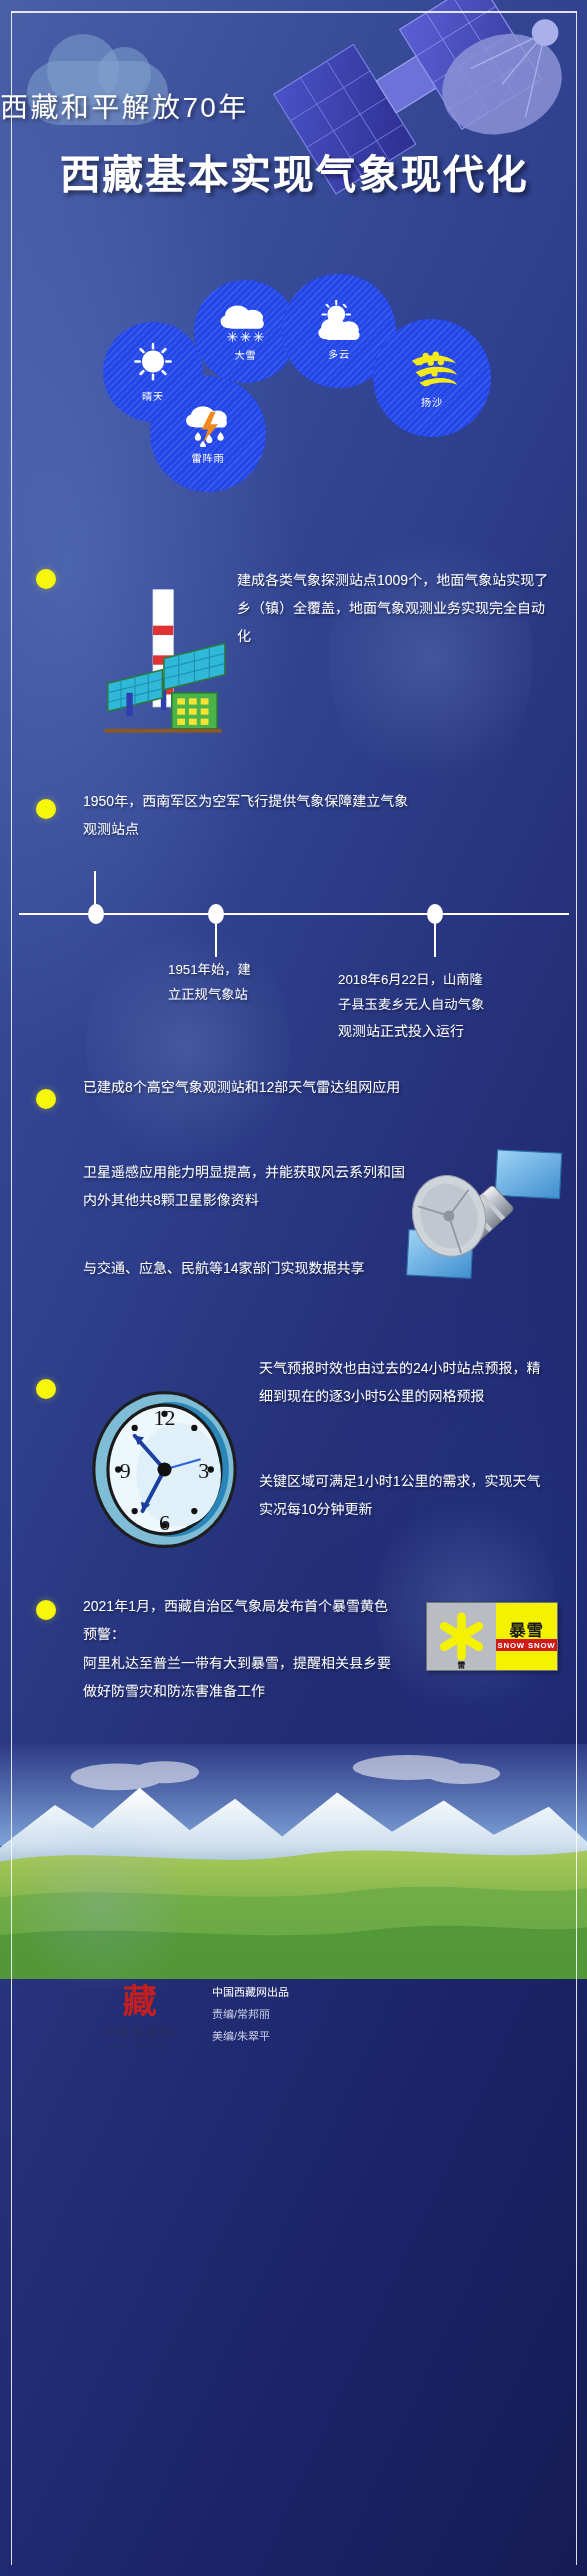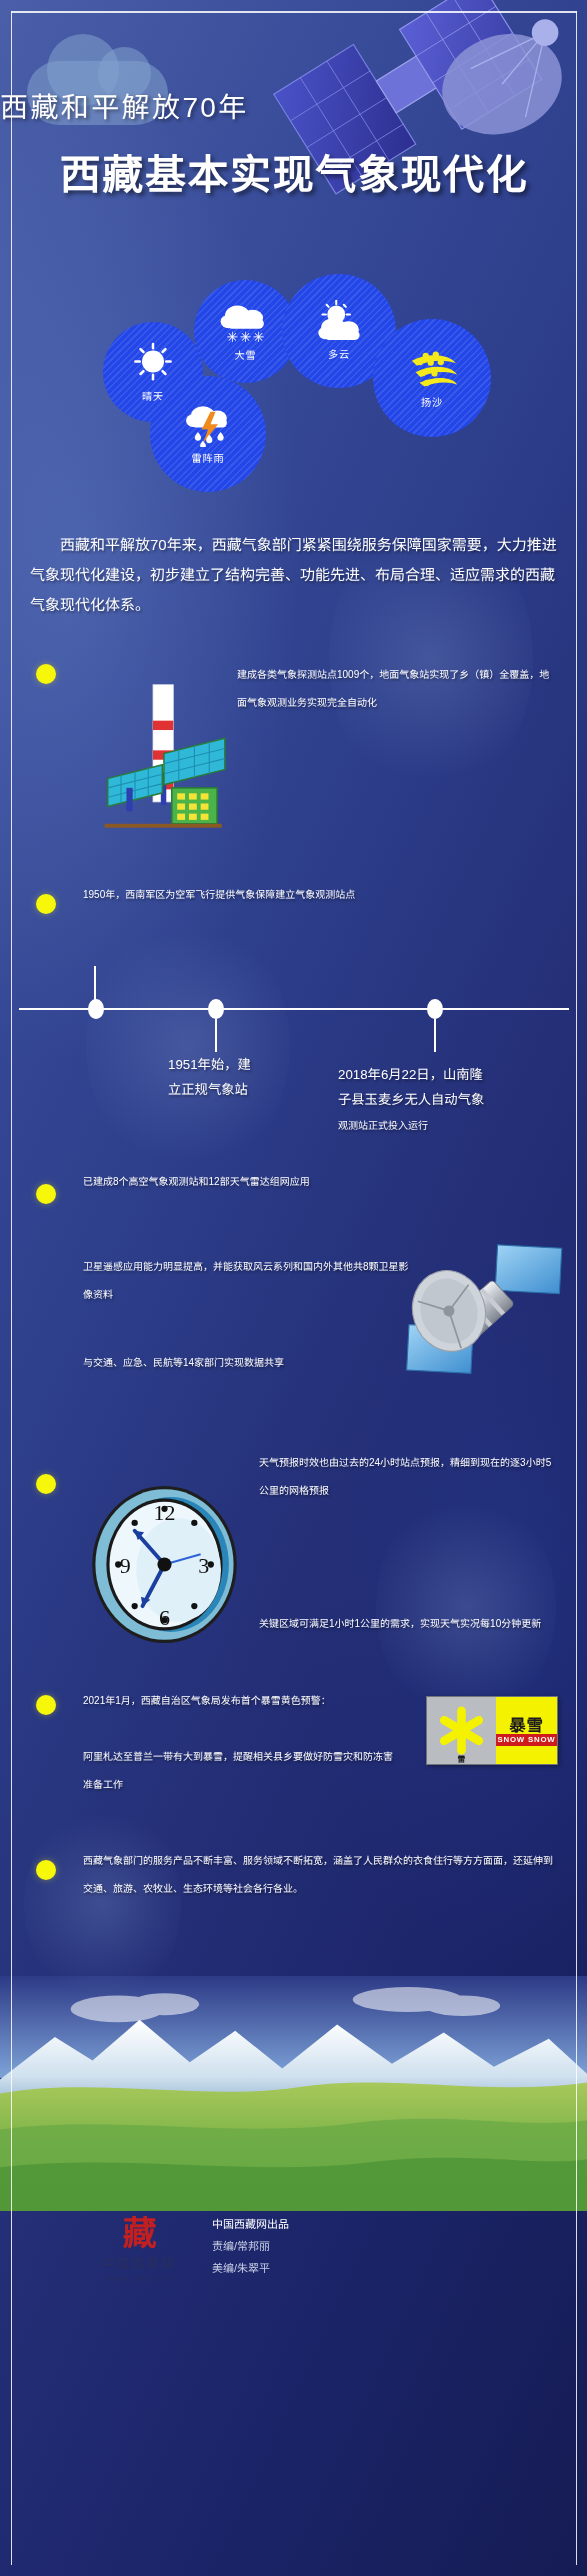--- a/index.html
+++ b/index.html
@@ -101,21 +101,21 @@
 
   .block { position: relative; z-index: 12; }
   .bullet {
     position: absolute;
     width: 20.4px; height: 20.4px; border-radius: 50%;
     background: #f7f70a;
     box-shadow: 0 0 7.8px rgba(247,247,10,0.35);
   }
   .btext {
     color: #ffffff;
-    font-size: 10px;
+    font-size: 14px;
     line-height: 28px;
     text-shadow: 1.6px 1.6px 2.4px rgba(0,0,0,0.4);
   }
 
   
   .blob {
     position: absolute; border-radius: 50%;
     background: radial-gradient(circle, rgba(150,175,225,0.22), rgba(150,175,225,0) 70%);
     z-index: 1; pointer-events: none;
   }
@@ -337,21 +337,20 @@
           <path d="M52 50 c4 5 5 7 5 9 a5 5 0 0 1 -10 0 c0-2 1-4 5-9z"></path>
           <path d="M70 46 c4 5 5 7 5 9 a5 5 0 0 1 -10 0 c0-2 1-4 5-9z"></path>
           <path d="M42 60 c3.5 4.5 4.5 6 4.5 8 a4.5 4.5 0 0 1 -9 0 c0-2 1-3.5 4.5-8z"></path>
         </g>
       </svg>
       <div class="wx-label">雷阵雨</div>
     </div>
   </div>
 
   <div class="blob" style="left:329px; top:517px; width:204px; height:282px;"></div>
-  <p class="intro">西藏和平解放70年来，西藏气象部门紧紧围绕服务保障国家需要，大力推进气象现代化建设，初步建立了结构完善、功能先进、布局合理、适应需求的西藏气象现代化体系。</p>
 
   <div class="block" style="height:235px; margin-top:22px;">
     <div class="bullet" style="left:36px; top:22px;"></div>
 
     <svg style="position:absolute; left:103px; top:36px; width:125px; height:165px;" viewBox="0 0 160 210">
       <rect x="64" y="8" width="26" height="150" fill="#ffffff" stroke="#d9dde8" stroke-width="1"></rect>
       <rect x="64" y="54" width="26" height="12" fill="#e03232"></rect>
       <rect x="64" y="92" width="26" height="12" fill="#e03232"></rect>
       <rect x="64" y="130" width="26" height="12" fill="#e03232"></rect>
       <rect x="74" y="120" width="7" height="42" fill="#2d3fae"></rect>
@@ -491,21 +490,21 @@
         <line x1="100" y1="105" x2="62" y2="62"></line>
         <line x1="100" y1="105" x2="72" y2="158"></line>
       </g>
       <line x1="100" y1="105" x2="146" y2="92" stroke="#2b62d8" stroke-width="2.6"></line>
       <polygon points="62,62 74,64 66,74" fill="#1b3fa0"></polygon>
       <polygon points="72,158 70,146 82,150" fill="#1b3fa0"></polygon>
       <circle cx="100" cy="105" r="9" fill="#111"></circle>
     </svg>
 
     <div class="btext" style="position:absolute; left:259px; top:14px; width:295px;">天气预报时效也由过去的24小时站点预报，精细到现在的逐3小时5公里的网格预报</div>
-    <div class="btext" style="position:absolute; left:259px; top:127px; width:295px;margin-top:48px;">关键区域可满足1小时1公里的需求，实现天气实况每10分钟更新</div>
+    <div class="btext" style="position:absolute; left:259px; top:127px; width:295px;">关键区域可满足1小时1公里的需求，实现天气实况每10分钟更新</div>
   </div>
 
   <div class="blob" style="left:23.5px; top:1802px; width:157px; height:204px;"></div>
 
   <div class="block" style="height:149px; margin-top:12.5px;">
     <div class="bullet" style="left:36px; top:12.5px;"></div>
 
     <div class="warn-card" style="top:14px;">
       <div class="warn-left">
         <svg viewBox="0 0 70 70" width="55" height="55">
@@ -520,24 +519,20 @@
       <div class="warn-right">
         <div class="warn-cn">暴雪</div>
         <div class="warn-en">SNOW SNOW</div>
       </div>
     </div>
 
     <div class="btext" style="position:absolute; left:83px; top:4.7px; width:313px;">2021年1月，西藏自治区气象局发布首个暴雪黄色预警：</div>
     <div class="btext" style="position:absolute; left:83px; top:61px; width:313px;">阿里札达至普兰一带有大到暴雪，提醒相关县乡要做好防雪灾和防冻害准备工作</div>
   </div>
 
-  <div class="block" style="height:118px; margin-top:19px;">
-    <div class="bullet" style="left:36px; top:9.4px;"></div>
-    <div class="btext" style="position:absolute; left:83px; top:-3.1px; width:470px;">西藏气象部门的服务产品不断丰富、服务领域不断拓宽，涵盖了人民群众的衣食住行等方方面面，还延伸到交通、旅游、农牧业、生态环境等社会各行各业。</div>
-  </div>
 
   <div class="landscape">
     <svg viewBox="0 0 750 300" preserveAspectRatio="none" style="width:588px; height:235px;">
       <defs>
         <linearGradient id="skyg" x1="0" y1="0" x2="0" y2="1">
           <stop offset="0%" stop-color="#2d3a86"></stop>
             <stop offset="100%" stop-color="#7ea3d8"></stop>
         </linearGradient>
         <linearGradient id="grassg" x1="0" y1="0" x2="0" y2="1">
           <stop offset="0%" stop-color="#a8c85a"></stop>

